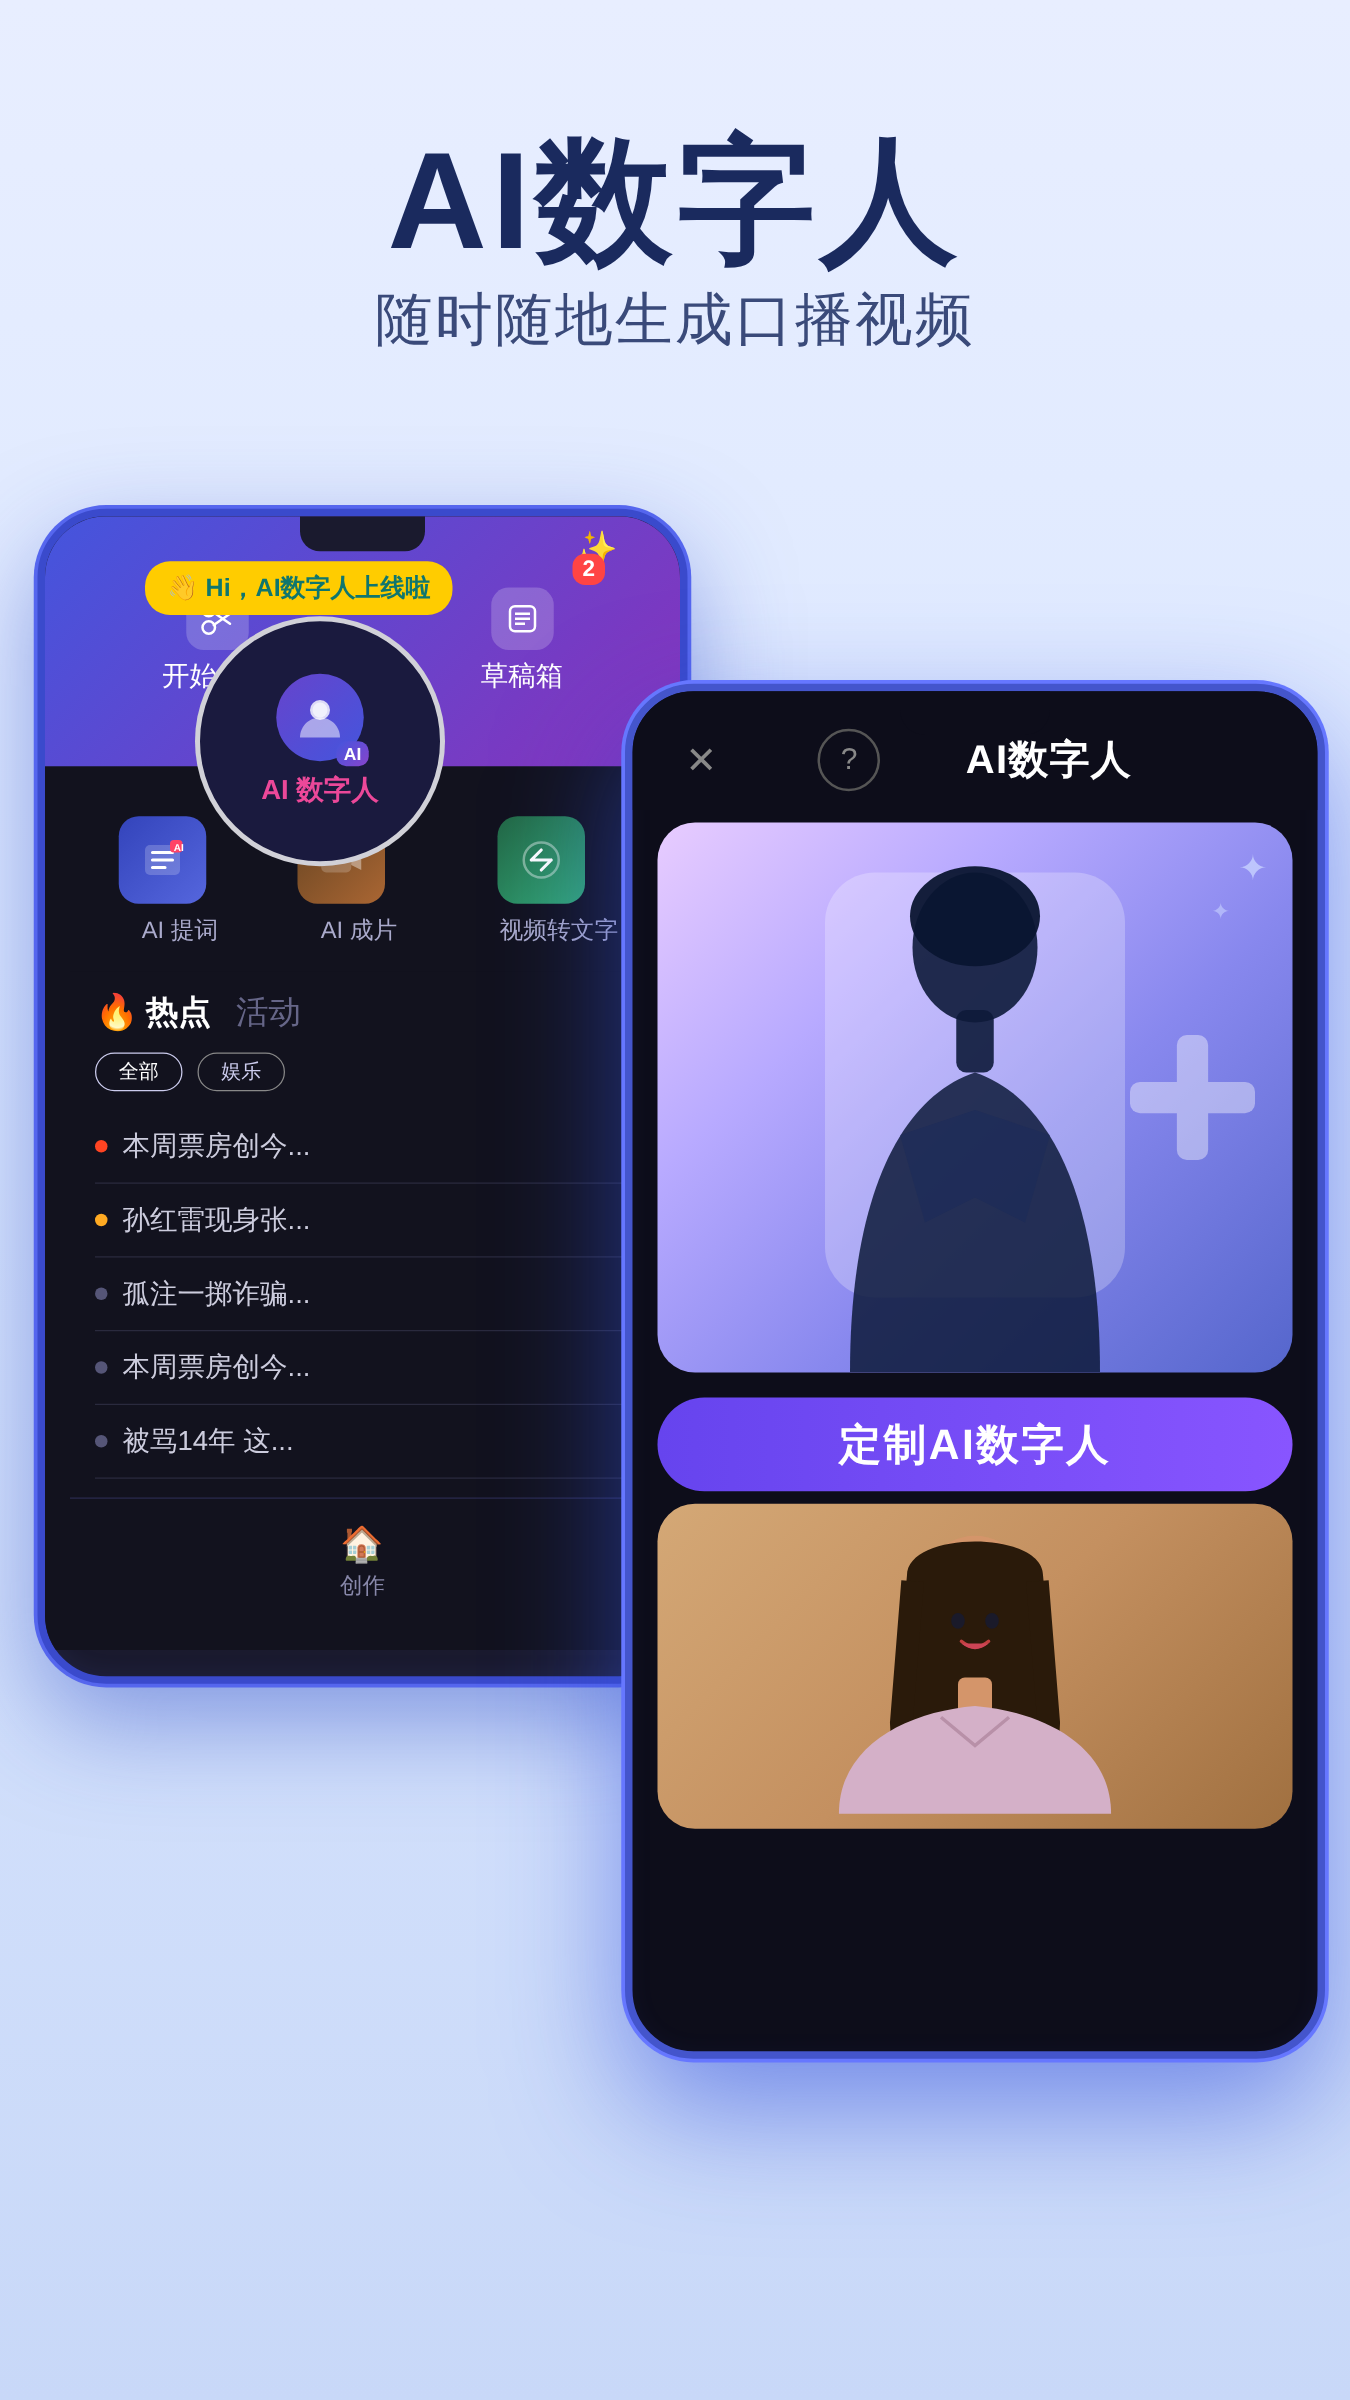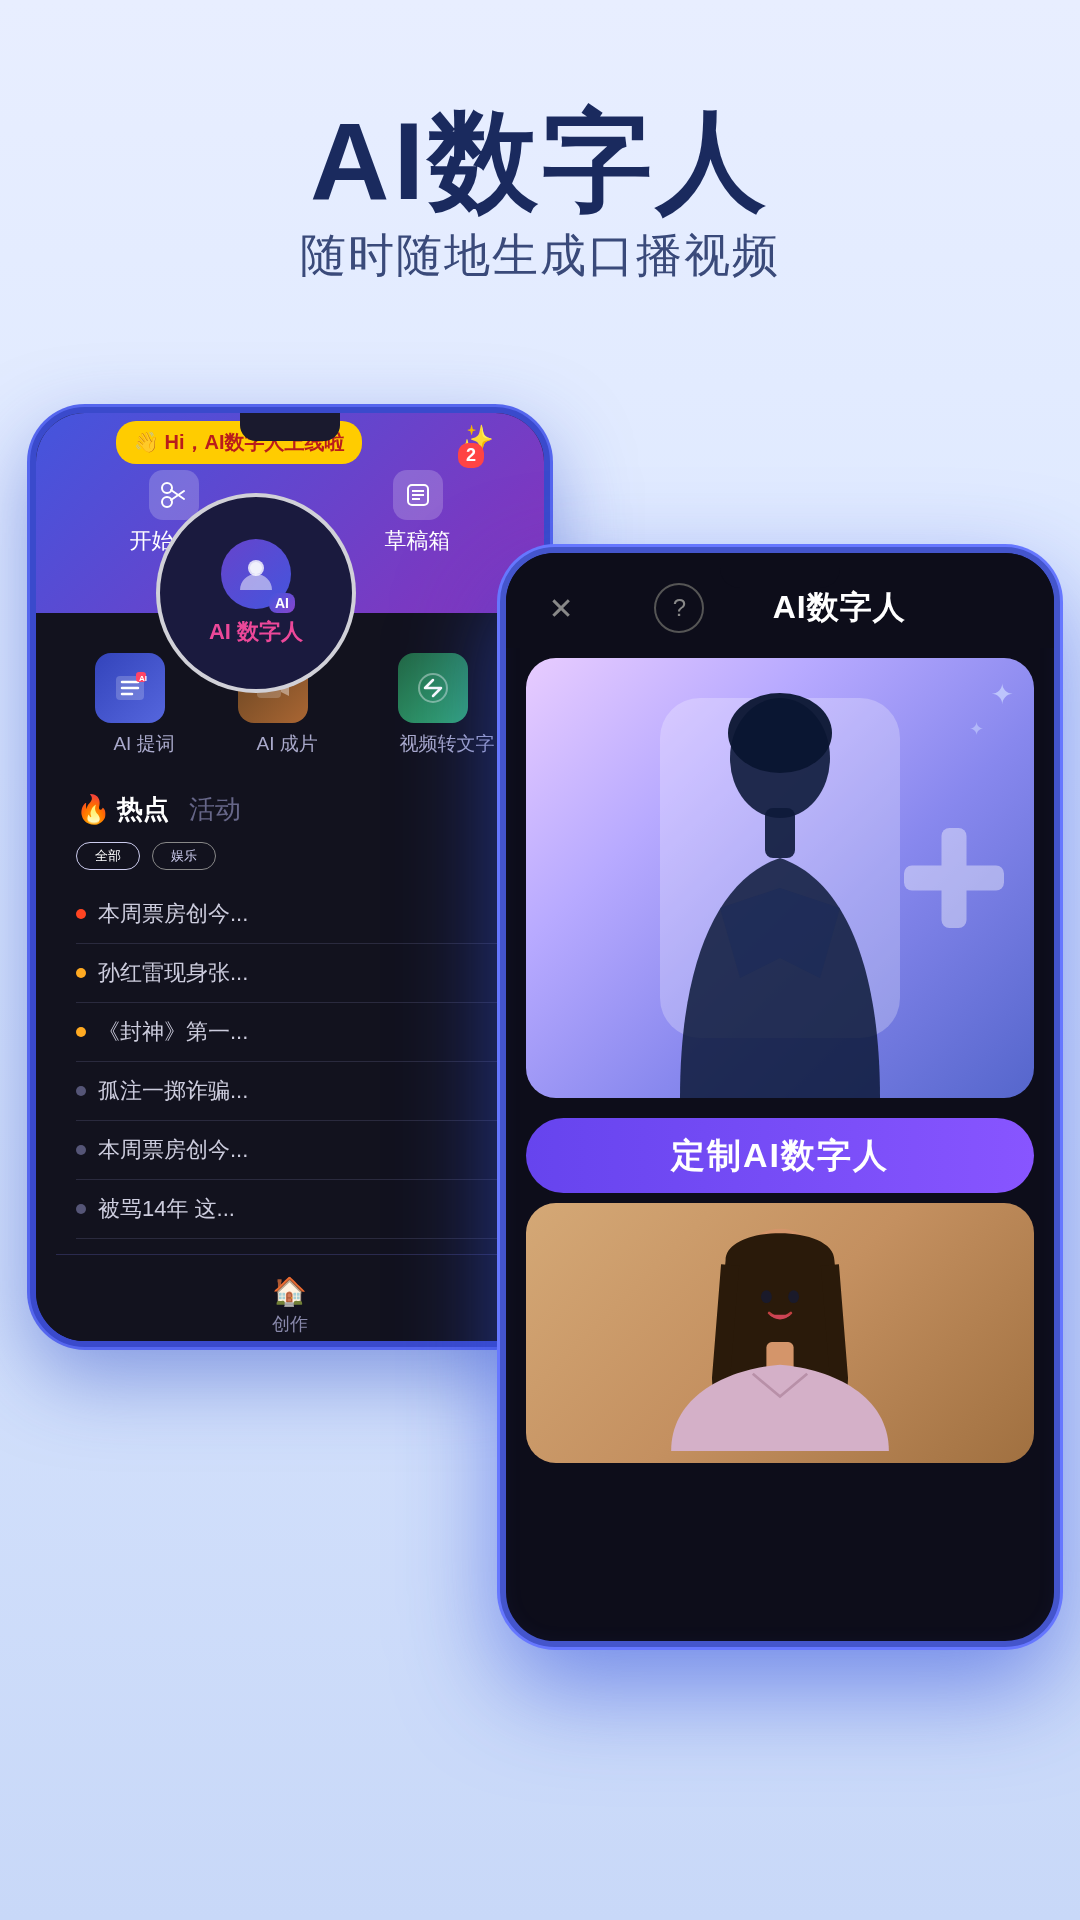--- a/index.html
+++ b/index.html
@@ -120,27 +120,27 @@
       color: white;
       border-radius: 10px;
       padding: 2px 8px;
       font-size: 18px;
       font-weight: bold;
     }
 
     
     .hi-bubble {
       position: absolute;
-      top: 8px;
+      top: 36px;
       left: 80px;
       background: #ffcc00;
       border-radius: 20px;
       padding: 8px 18px;
       font-size: 20px;
-      color: #b91c1c;
+      color: #0f766e;
       font-weight: 600;
       white-space: nowrap;
       display: flex;
       align-items: center;
       gap: 6px;
       z-index: 10;
     }
 
     .sparkle-icon {
       position: absolute;
@@ -269,21 +269,21 @@
     .filter-row {
       display: flex;
       gap: 12px;
       margin-bottom: 15px;
     }
 
     .filter-btn {
       border: 1.5px solid #888;
       border-radius: 20px;
       padding: 4px 18px;
-      font-size: 13px;
+      font-size: 16px;
       color: #ccccee;
     }
 
     .filter-btn.active {
       border-color: #ccccee;
       color: white;
     }
 
     .news-list {
       display: flex;
@@ -661,24 +661,20 @@
           <div class="news-list">
             <div class="news-item">
               <div class="news-dot" style="background:#ff4422;"></div>
               <span class="news-text">本周票房创今...</span>
             </div>
             <div class="news-item">
               <div class="news-dot" style="background:#ffaa22;"></div>
               <span class="news-text">孙红雷现身张...</span>
             </div>
             <div class="news-item">
-              <div class="news-dot" style="background:#ffaa22;"></div>
-              <span class="news-text">《封神》第一...</span>
-            </div>
-            <div class="news-item">
               <div class="news-dot" style="background:#555577;"></div>
               <span class="news-text">孤注一掷诈骗...</span>
             </div>
             <div class="news-item">
               <div class="news-dot" style="background:#555577;"></div>
               <span class="news-text">本周票房创今...</span>
             </div>
             <div class="news-item">
               <div class="news-dot" style="background:#555577;"></div>
               <span class="news-text">被骂14年 这...</span>

